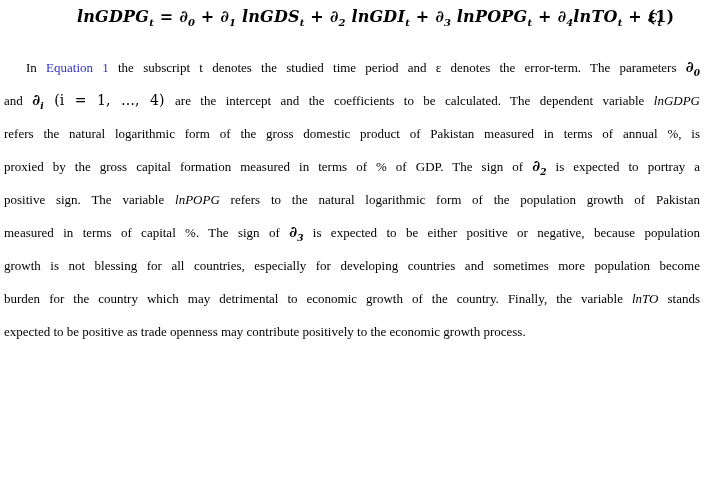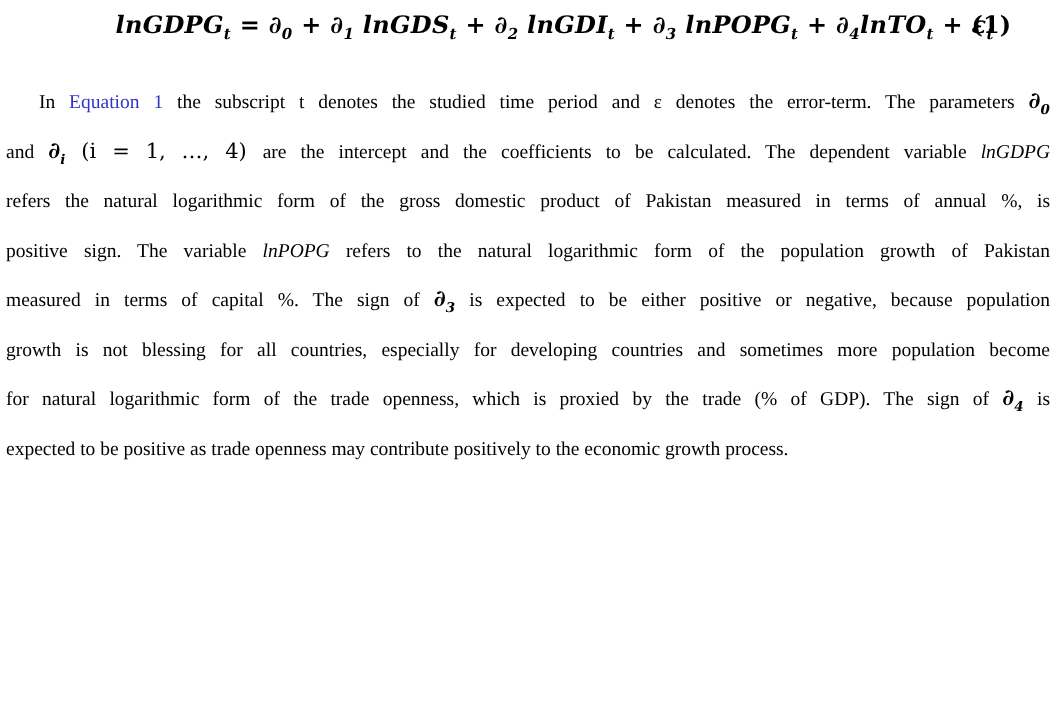--- a/index.html
+++ b/index.html
@@ -52,19 +52,20 @@
 
 <div>
   <div class="eq-row">
     <div class="eq" id="equation"><span>lnGDPG<sub>t</sub></span><span> = </span><span>∂<sub>0</sub></span><span> + </span><span>∂<sub>1</sub></span><span> lnGDS<sub>t</sub></span><span> + </span><span>∂<sub>2</sub></span><span> lnGDI<sub>t</sub></span><span> + </span><span>∂<sub>3</sub></span><span> lnPOPG<sub>t</sub></span><span> + </span><span>∂<sub>4</sub></span><span>lnTO<sub>t</sub></span><span> + </span><span>ε<sub>t</sub></span></div>
     <div class="eq-num">(1)</div>
   </div>
   <div class="para" id="paragraph">
       <div class="line justify indent"><span class="seg-plain">In </span><span class="seg-link">Equation 1</span><span class="seg-plain"> the subscript t denotes the studied time period and ε denotes the error-term. The parameters </span><span class="seg-math">∂<sub>0</sub></span></div>
       <div class="line justify"><span class="seg-plain">and </span><span class="seg-math">∂<sub>i</sub></span><span class="seg-mathit"> (i = 1, …, 4) </span><span class="seg-plain">are the intercept and the coefficients to be calculated. The dependent variable </span><span class="seg-it">lnGDPG</span></div>
       <div class="line justify"><span class="seg-plain">refers the natural logarithmic form of the gross domestic product of Pakistan measured in terms of annual %, is</span></div>
+      <div class="line justify"><span class="seg-plain">proxied by the gross capital formation measured in terms of % of GDP. The sign of </span><span class="seg-math">∂<sub>2</sub></span><span class="seg-plain"> is expected to portray a</span></div>
       <div class="line justify"><span class="seg-plain">positive sign. The variable </span><span class="seg-it">lnPOPG</span><span class="seg-plain"> refers to the natural logarithmic form of the population growth of Pakistan</span></div>
       <div class="line justify"><span class="seg-plain">measured in terms of capital %. The sign of </span><span class="seg-math">∂<sub>3</sub></span><span class="seg-plain"> is expected to be either positive or negative, because population</span></div>
       <div class="line justify"><span class="seg-plain">growth is not blessing for all countries, especially for developing countries and sometimes more population become</span></div>
-      <div class="line justify"><span class="seg-plain">for natural logarithmic form of the trade openness, which is proxied by the trade (% of GDP). The sign of </span><span class="seg-math">∂<sub>4</sub></span><span class="seg-plain"> is</span></div>
+      <div class="line justify"><span class="seg-plain">burden for the country which may detrimental to economic growth of the country. Finally, the variable </span><span class="seg-it">lnTO</span><span class="seg-plain"> stands</span></div>
       <div class="line"><span class="seg-plain">expected to be positive as trade openness may contribute positively to the economic growth process.</span></div>
     </div>
 </div>
 
 </body></html>

